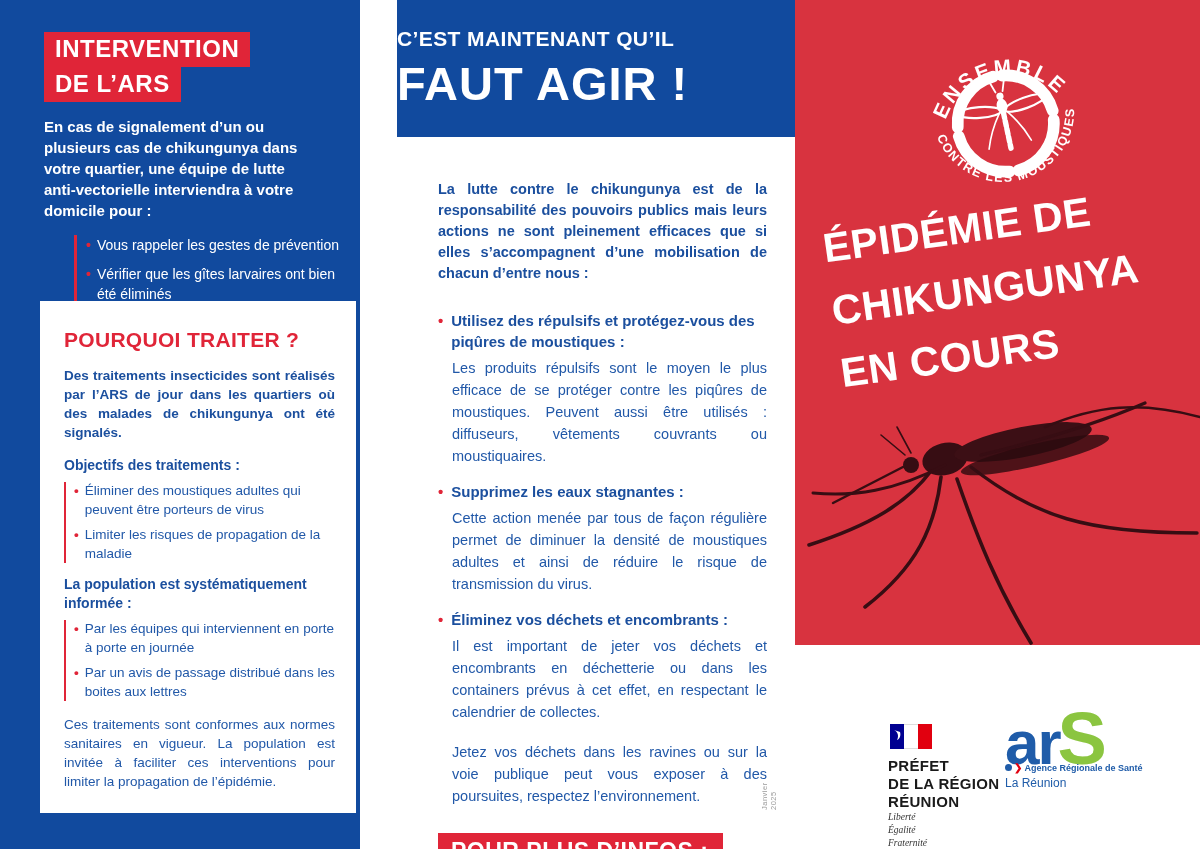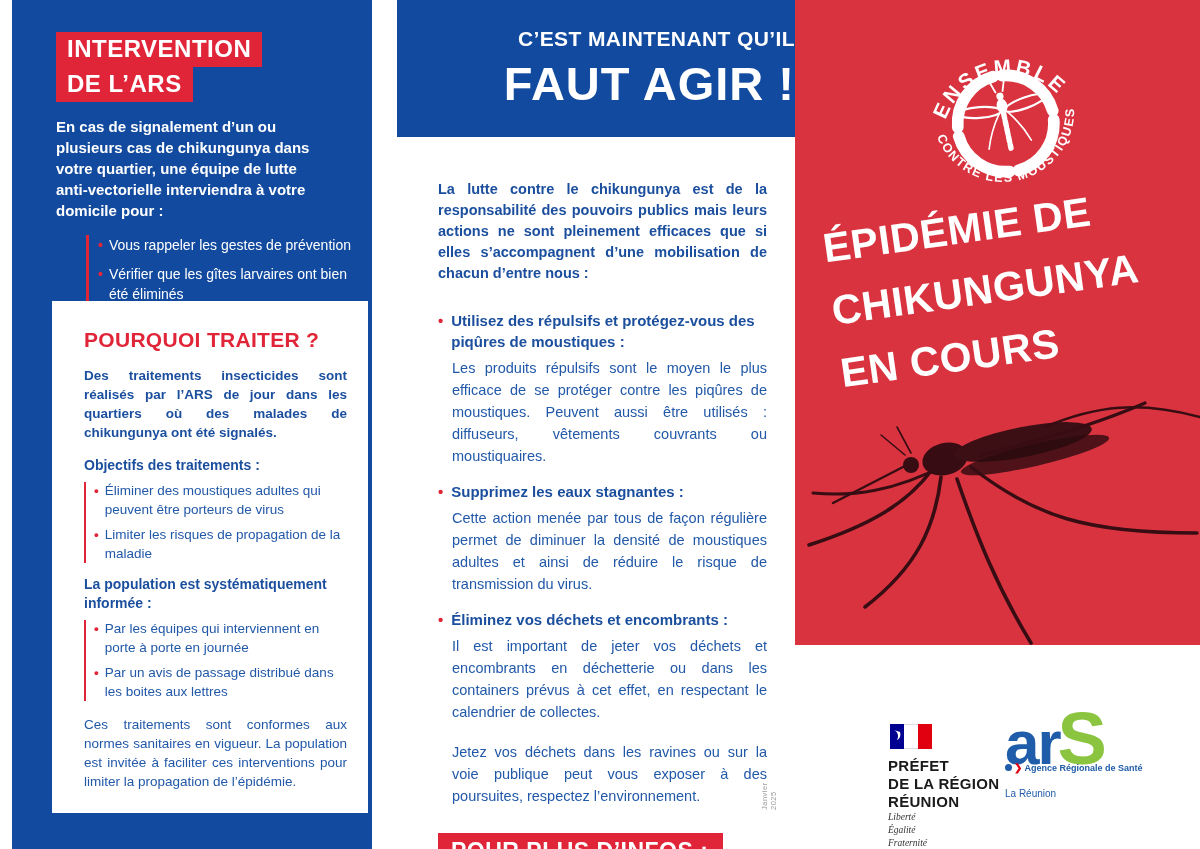--- a/index.html
+++ b/index.html
@@ -4,34 +4,34 @@
 <style>
   :root{
     --panel-blue:#114a9e; --accent-red:#e02538; --panel-red:#d8333f;
     --text-blue:#2158a8; --heading-blue:#1b4f9e; --green:#68b52d;
     --badge-green:#72bb2d; --qr-blue:#1c4f9e; --flag-blue:#000091;
     --flag-red:#e1000f; --ars-blue:#1f5ca9; --ars-green:#8bc540;
   }
   *{margin:0;padding:0;box-sizing:border-box}
   html,body{width:1200px;height:849px}
   body{font-family:"Liberation Sans",sans-serif;background:#fff;position:relative;overflow:hidden}
-  .panel-left{position:absolute;left:12px;top:0;width:360px;height:849px;background:var(--panel-blue);color:#fff}
-  .mid-header{position:absolute;left:397px;top:0;width:398px;height:137px;background:var(--panel-blue);color:#fff;text-align:right;padding-top:27px}
+  .panel-left{position:absolute;left:0;top:0;width:360px;height:849px;background:var(--panel-blue);color:#fff}
+  .mid-header{position:absolute;left:397px;top:0;width:398px;height:137px;background:var(--panel-blue);color:#fff;text-align:left;padding-top:27px}
   .panel-right{position:absolute;left:795px;top:0;width:405px;height:645px;background:var(--panel-red);overflow:hidden}
   .mid-content{position:absolute;left:397px;top:137px;width:398px;height:712px;background:#fff;padding:42px 28px 10px 41px;color:var(--text-blue)}
 
   
   .hdr-box{margin:32px 0 0 44px}
   .hdr-box .ln{display:block}
   .hdr-box .ln span{display:inline-block;background:var(--accent-red);color:#fff;font-weight:bold;font-size:24px;letter-spacing:.5px;padding:3px 11px 4px 11px}
   .lp-intro{margin:14px 44px 0 44px;font-weight:bold;font-size:15px;line-height:21px}
   .rule-group{border-left:3px solid var(--accent-red);margin:14px 0 0 74px;padding-left:9px}
   .b-item{display:flex;font-size:14px;line-height:20px;margin:0 10px 9px 0}
   .b-item .dot{color:var(--accent-red);font-weight:bold;margin-right:6px}
-  .white-box{position:absolute;left:40px;top:301px;width:316px;background:#fff;color:var(--text-blue);padding:27px 21px 22px 32px}
+  .white-box{position:absolute;left:40px;top:301px;width:316px;background:#fff;color:var(--text-blue);padding:27px 21px 22px 24px}
   .white-box h2{color:var(--accent-red);font-size:21px;font-weight:bold;letter-spacing:.3px;margin-bottom:14px}
   .wb-lead{font-weight:bold;font-size:13.5px;line-height:19px;text-align:justify;color:var(--heading-blue);margin-bottom:14px}
   .wb-h3{font-weight:bold;font-size:14px;line-height:19px;color:var(--heading-blue);margin-bottom:7px}
   .wb-group{border-left:2.5px solid var(--accent-red);padding-left:8px;margin-bottom:12px}
   .wb-group .b-item{font-size:13.5px;line-height:18.5px;margin-bottom:7px;margin-right:0}
   .wb-foot{font-size:13.5px;line-height:19px;text-align:justify;margin-top:14px}
 
   
   .mh1{font-size:21px;font-weight:bold;letter-spacing:.4px}
   .mh2{font-size:47px;font-weight:bold;letter-spacing:1px;margin-top:5px}
@@ -60,21 +60,21 @@
   .flag .fb svg{position:absolute;inset:0}
   .prefet .pn{font-weight:bold;font-size:15px;line-height:18px;letter-spacing:.3px}
   .motto{margin-top:0;font-family:"Liberation Serif",serif;font-style:italic;font-size:9.5px;line-height:13px;color:#333}
   .ars-logo{position:absolute;left:1005px;top:702px;width:170px}
   .ars-word{line-height:1;white-space:nowrap}
   .ars-word .ar{font-weight:bold;font-size:62px;color:var(--ars-blue);letter-spacing:-2px}
   .ars-word .s{font-weight:bold;font-size:74px;color:var(--ars-green);margin-left:-2px}
   .ars-tag{display:flex;align-items:center;margin-top:-14px;font-weight:bold;font-size:9px;color:var(--ars-blue)}
   .ars-tag .adot{width:7px;height:7px;border-radius:50%;background:var(--ars-blue);margin-right:2px}
   .ars-tag .achev{color:var(--flag-red);font-size:10px;margin-right:2px;font-weight:bold}
-  .ars-region{font-size:10px;color:var(--ars-blue);margin-top:15px}
+  .ars-region{font-size:12px;color:var(--ars-blue);margin-top:3px}
 </style>
 </head>
 <body>
 
 <section class="panel-left">
   <div class="hdr-box">
     <span class="ln"><span>INTERVENTION</span></span>
     <span class="ln"><span>DE L’ARS</span></span>
   </div>
   <p class="lp-intro">En cas de signalement d’un ou plusieurs cas de chikungunya dans votre quartier, une équipe de lutte anti-vectorielle interviendra à votre domicile pour :</p>

